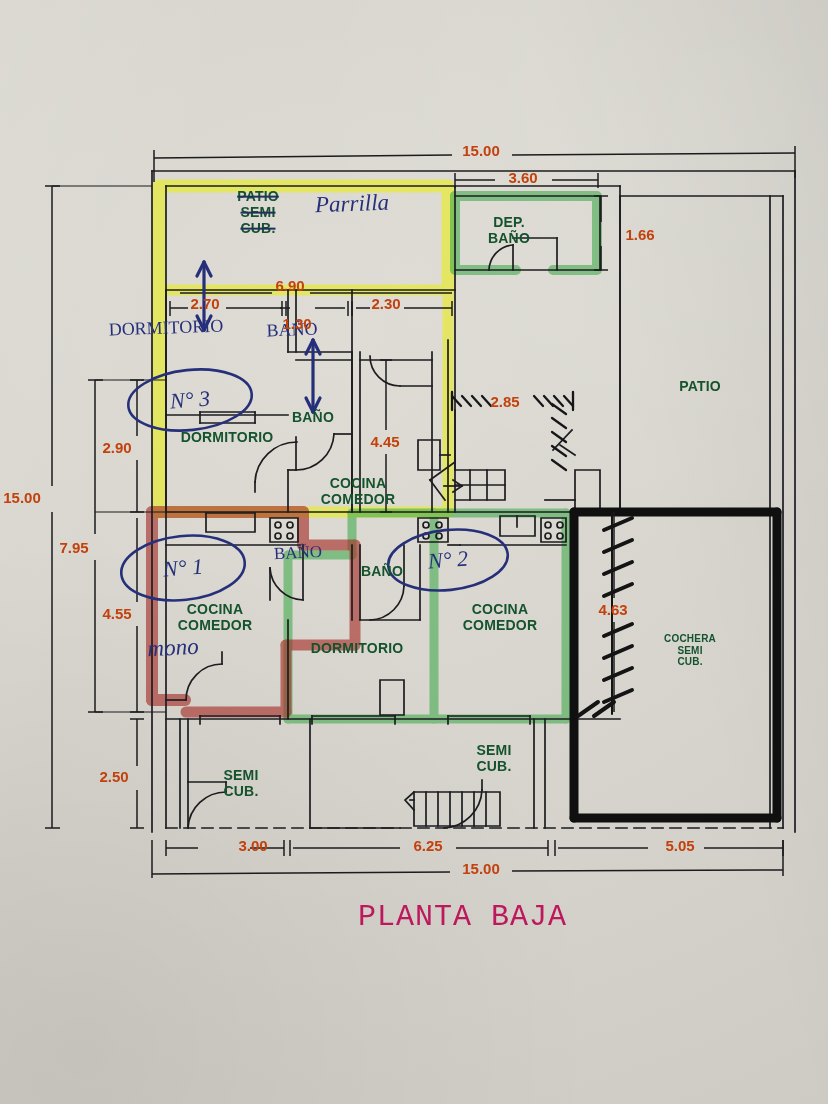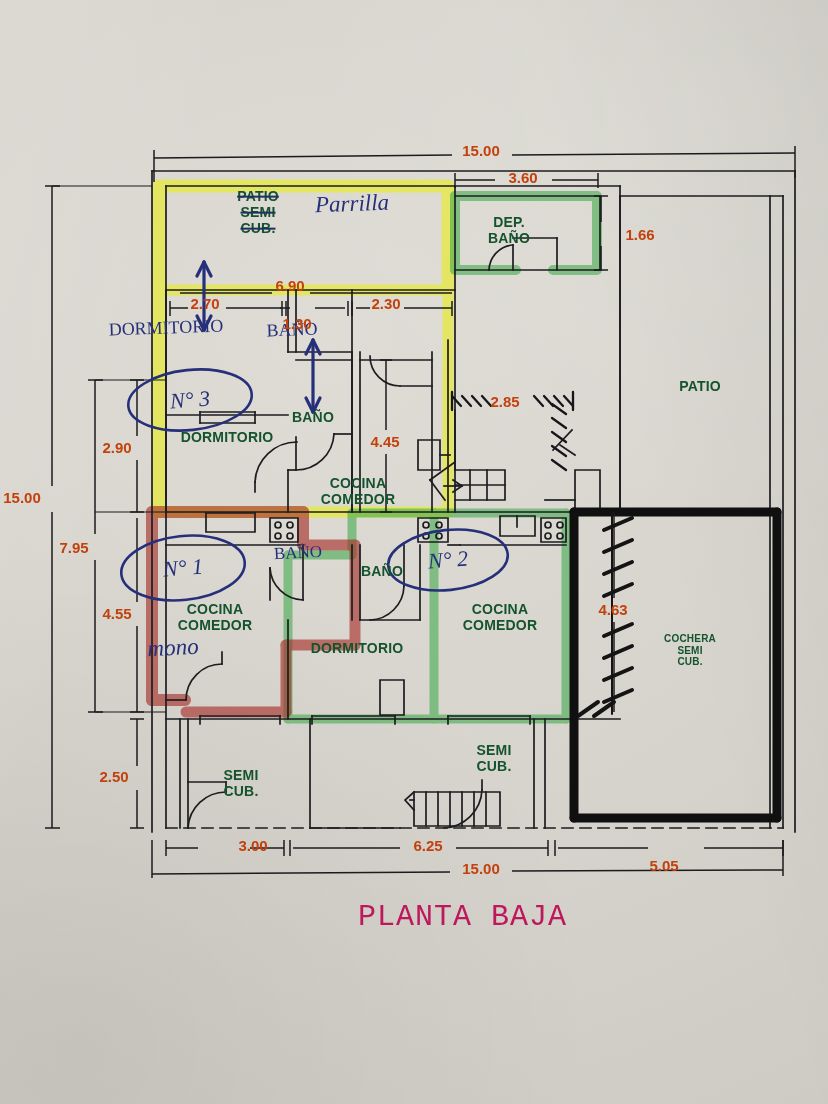--- a/index.html
+++ b/index.html
@@ -445,21 +445,21 @@
     <div class="hand" style="font-size: 18px; font-style: normal; left: 292px; top: 330px; transform: translate(-50%, -50%) rotate(-2deg);">BAÑO</div>
     <div class="hand" style="font-size: 22px; font-style: italic; left: 190px; top: 400px; transform: translate(-50%, -50%) rotate(-4deg);">N° 3</div>
     <div class="hand" style="font-size: 22px; font-style: italic; left: 183px; top: 568px; transform: translate(-50%, -50%) rotate(-4deg);">N° 1</div>
     <div class="hand" style="font-size: 22px; font-style: italic; left: 448px; top: 560px; transform: translate(-50%, -50%) rotate(-4deg);">N° 2</div>
     <div class="hand" style="font-size: 17px; font-style: normal; left: 298px; top: 553px; transform: translate(-50%, -50%) rotate(-3deg);">BAÑO</div>
     <div class="hand" style="font-size: 23px; font-style: italic; left: 173px; top: 648px; transform: translate(-50%, -50%) rotate(-3deg);">mono</div>
     <div class="dim" style="left: 481px; top: 150px; transform: translate(-50%, -50%);">15.00</div>
     <div class="dim" style="left: 523px; top: 177px; transform: translate(-50%, -50%);">3.60</div>
     <div class="dim" style="left: 222px; top: 845px; transform: translate(-50%, -50%); margin-left: 31px;">3.00</div>
     <div class="dim" style="left: 428px; top: 845px; transform: translate(-50%, -50%);">6.25</div>
-    <div class="dim" style="left: 664px; top: 845px; transform: translate(-50%, -50%); margin-top: 20px;">5.05</div>
+    <div class="dim" style="left: 680px; top: 845px; transform: translate(-50%, -50%);">5.05</div>
     <div class="dim" style="left: 481px; top: 868px; transform: translate(-50%, -50%);">15.00</div>
     <div class="dim" style="left: 22px; top: 497px; transform: translate(-50%, -50%);">15.00</div>
     <div class="dim" style="left: 74px; top: 547px; transform: translate(-50%, -50%); text-align: right;">7.95</div>
     <div class="dim" style="left: 117px; top: 447px; transform: translate(-50%, -50%);">2.90</div>
     <div class="dim" style="left: 117px; top: 613px; transform: translate(-50%, -50%);">4.55</div>
     <div class="dim" style="left: 114px; top: 776px; transform: translate(-50%, -50%);">2.50</div>
     <div class="dim" style="left: 290px; top: 285px; transform: translate(-50%, -50%);">6.90</div>
     <div class="dim" style="left: 205px; top: 303px; transform: translate(-50%, -50%);">2.70</div>
     <div class="dim" style="left: 297px; top: 303px; transform: translate(-50%, -50%); margin-top: 20px;">1.30</div>
     <div class="dim" style="left: 386px; top: 303px; transform: translate(-50%, -50%);">2.30</div>

